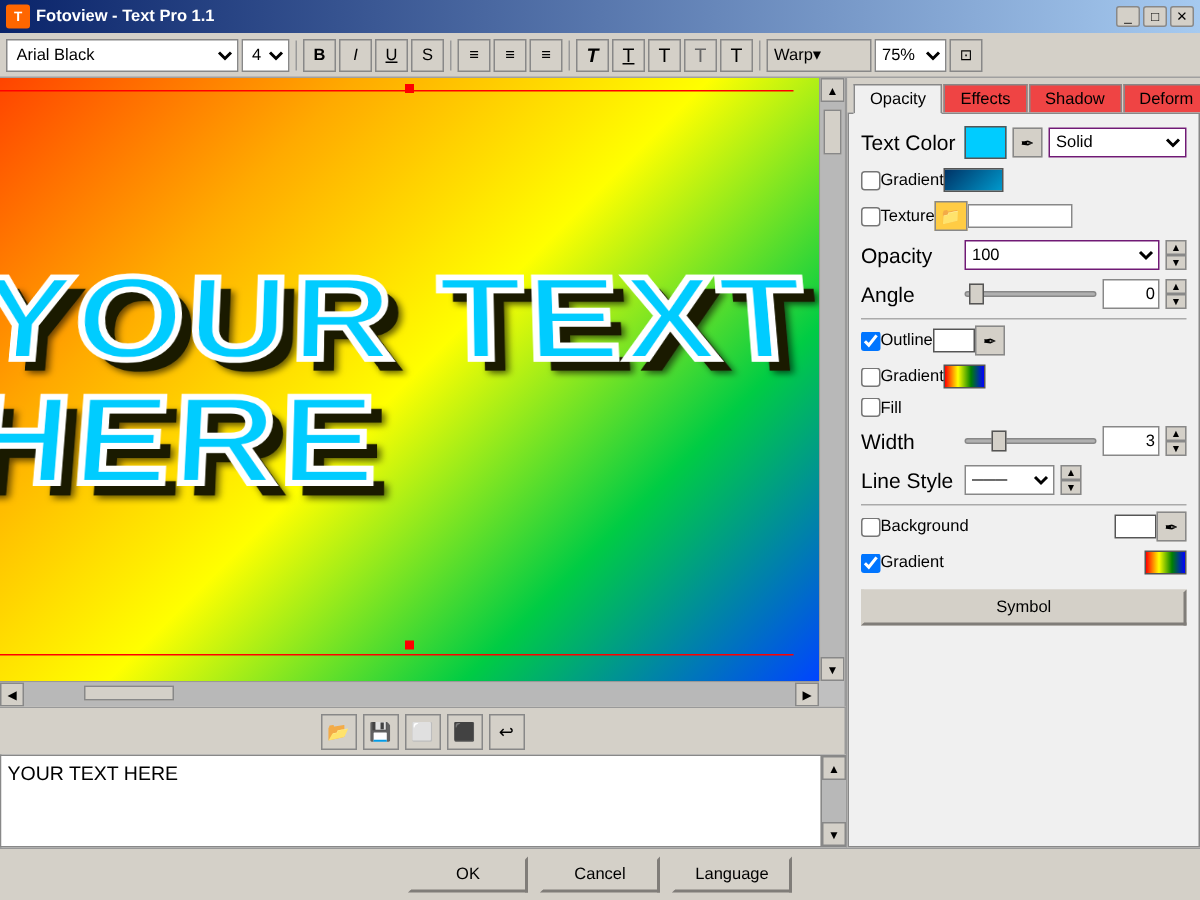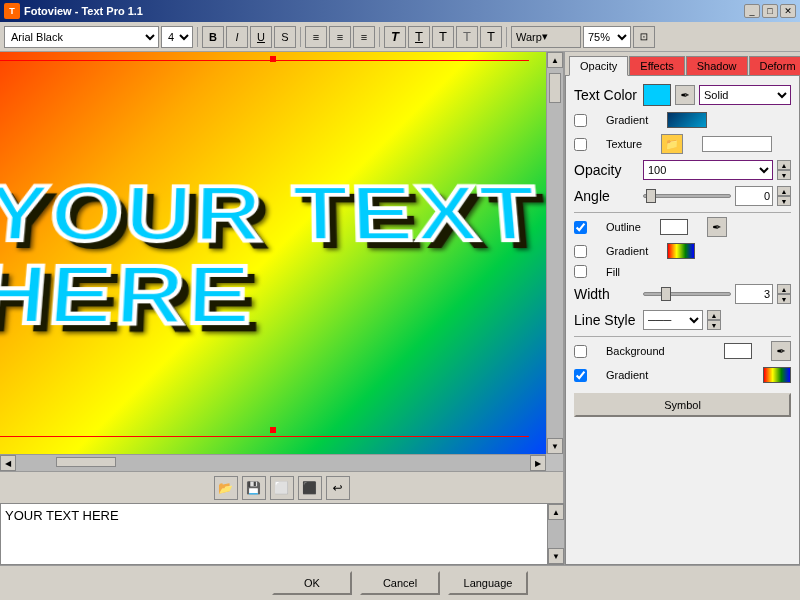--- a/index.html
+++ b/index.html
@@ -322,21 +322,21 @@
       background: #d4d0c8;
       cursor: pointer;
       font-size: 7px;
       display: flex;
       align-items: center;
       justify-content: center;
     }
     .checkbox-row {
       display: flex;
       align-items: center;
-      gap: 19px;
+      gap: 0;
       margin-bottom: 6px;
     }
     .checkbox-label {
       font-size: 11px;
     }
     .slider-track {
       flex: 1;
       height: 4px;
       background: #b0b0b0;
       border: 1px solid #888;

